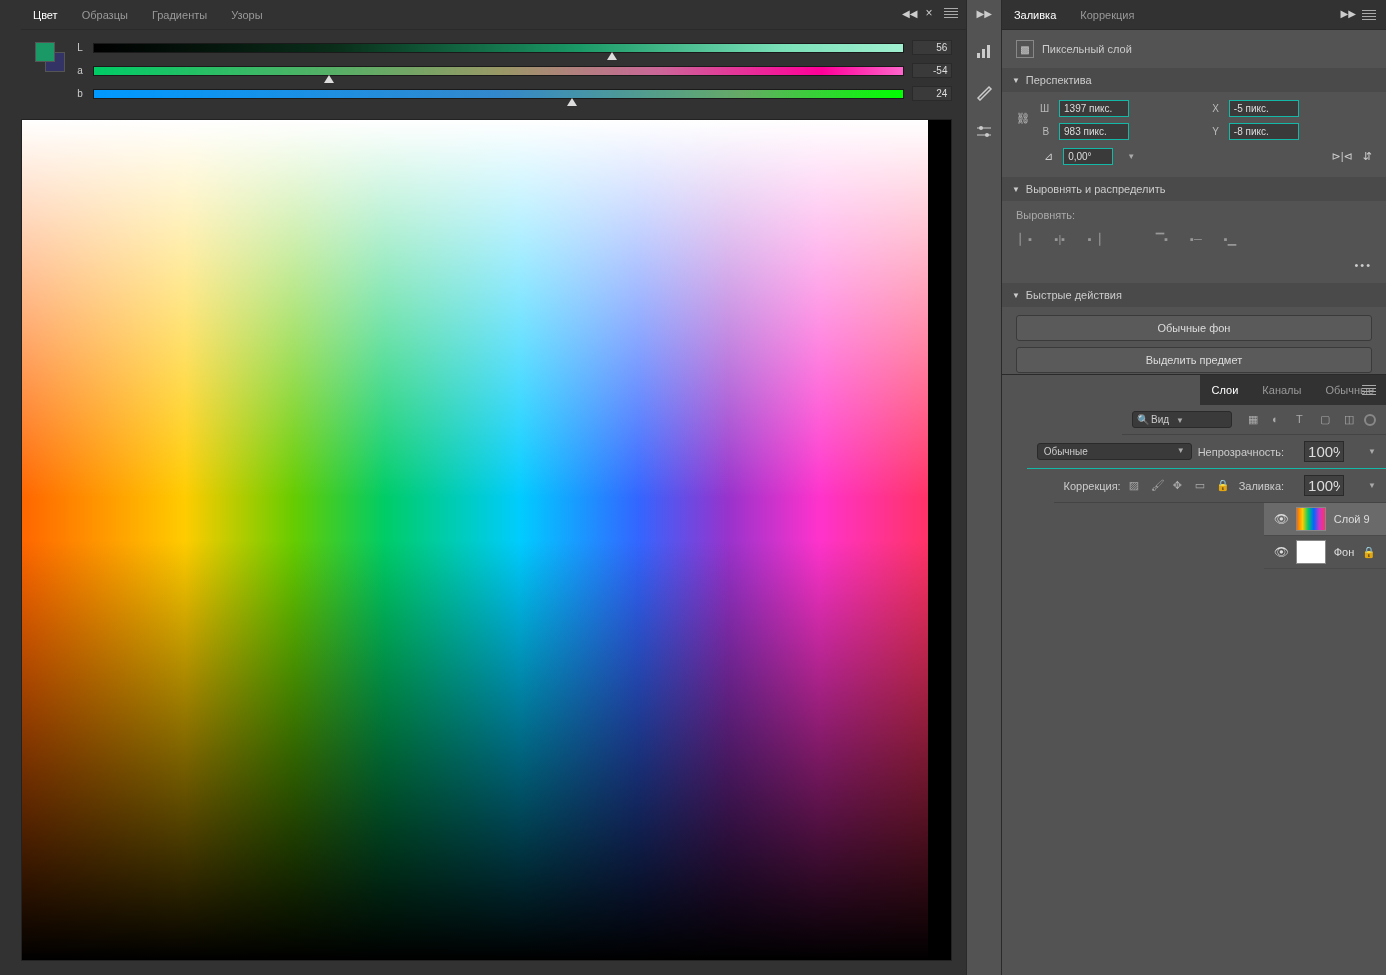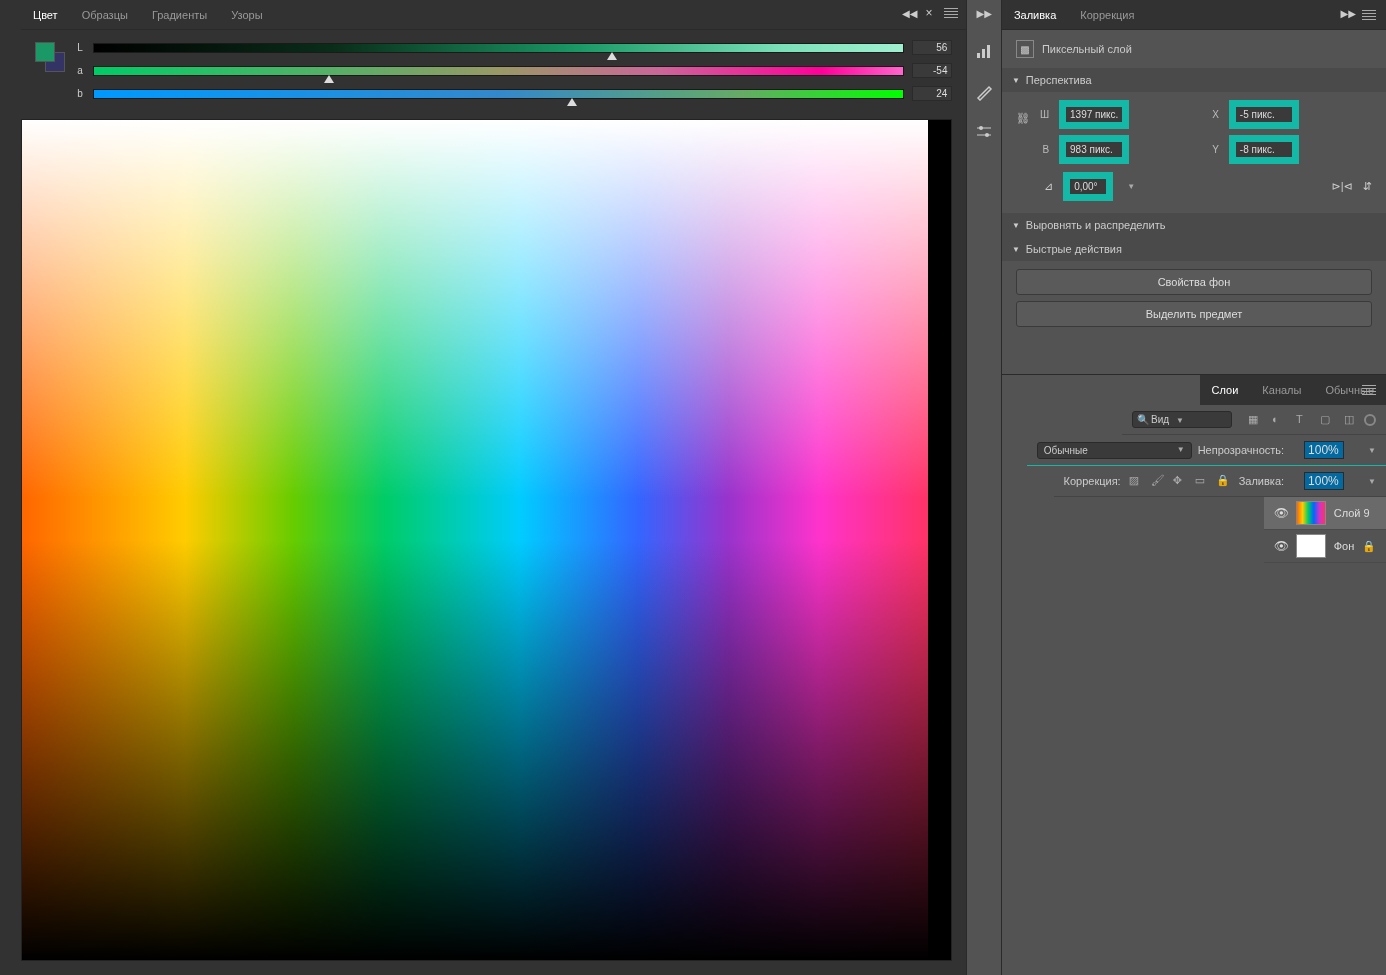--- a/index.html
+++ b/index.html
@@ -43,41 +43,41 @@
 .right-tabs .menu-lines { position: absolute; right: 6px; top: 10px; }
 
 .props-body { flex: 1; overflow: hidden; font-size: 11px; background: #535353; }
 .layer-type { display: flex; align-items: center; gap: 8px; padding: 10px 14px; }
 .layer-type-icon { width: 18px; height: 18px; border: 1px solid #888; display: flex; align-items: center; justify-content: center; font-size: 10px; }
 .section-header { display: flex; align-items: center; gap: 6px; padding: 6px 10px; background: #4a4a4a; cursor: pointer; }
 .section-header .chev { font-size: 8px; color: #ccc; }
 .section-body { padding: 8px 14px 12px 14px; }
 .transform-grid { display: grid; grid-template-columns: auto 1fr auto 1fr; gap: 6px 10px; align-items: center; }
 .field-label { color: #bbb; text-align: right; font-size: 10px; }
-.field-input { background: #3a3a3a; border: 7px solid #14b8a6; color: #ddd; padding: 2px 4px; font-size: 10px; width: 70px; }
+.field-input { background: #3a3a3a; border: 1px solid #14b8a6; color: #ddd; padding: 2px 4px; font-size: 10px; width: 70px; }
 .angle-row { display: flex; align-items: center; gap: 10px; margin-top: 8px; }
 .small-icon { font-size: 11px; color: #ccc; }
 .align-label { color: #aaa; margin-bottom: 8px; }
 .align-row { display: flex; gap: 14px; }
 .align-btn { width: 20px; height: 20px; display: flex; align-items: center; justify-content: center; color: #999; cursor: pointer; }
 .more-dots { text-align: right; color: #ccc; margin-top: 10px; letter-spacing: 2px; cursor: pointer; }
 .action-btn { background: #5a5a5a; border: 1px solid #3a3a3a; color: #ddd; padding: 6px; width: 100%; text-align: center; margin-bottom: 6px; cursor: pointer; font-size: 11px; border-radius: 3px; }
 
 .layers-panel { height: 601px; background: #535353; border-top: 1px solid #2a2a2a; display: flex; flex-direction: column; align-items: flex-end; }
 .layers-tabs { height: 30px; background: #323232; display: flex; align-items: center; position: relative; }
 .layers-tabs .menu-lines { position: absolute; right: 6px; top: 10px; }
 .filter-row { display: flex; align-items: center; gap: 6px; padding: 6px 10px; border-bottom: 1px solid #444; }
 .filter-dropdown { background: #3a3a3a; border: 1px solid #2a2a2a; color: #ccc; padding: 2px 14px 2px 18px; font-size: 10px; border-radius: 3px; position: relative; width: 100px; }
 .filter-icons { display: flex; gap: 10px; margin-left: 10px; }
 .filter-icon { width: 14px; height: 14px; color: #aaa; cursor: pointer; }
 .toggle { margin-left: auto; width: 12px; height: 12px; border-radius: 50%; border: 2px solid #888; cursor: pointer; }
 .blend-row { display: flex; align-items: center; gap: 6px; padding: 6px 10px; border-bottom: 1px solid #14b8a6; }
 .blend-dropdown { background: #3a3a3a; border: 1px solid #2a2a2a; color: #ccc; padding: 2px 6px; font-size: 10px; border-radius: 3px; width: 155px; }
 .opacity-section { margin-left: auto; display: flex; align-items: center; gap: 20px; }
-.pct-input { background: #0369a1; border: 1px solid #2a2a2a; color: #ddd; padding: 1px 3px; width: 40px; font-size: 12px; }
+.pct-input { background: #404040; border: 1px solid #2a2a2a; color: #ddd; padding: 1px 3px; width: 40px; font-size: 15px; }
 .lock-row { display: flex; align-items: center; gap: 8px; padding: 6px 10px; border-bottom: 1px solid #444; }
 .lock-icons { display: flex; gap: 8px; }
 .layers-list { flex: 1; }
 .layer-item { display: flex; align-items: center; gap: 8px; padding: 4px 10px; border-bottom: 1px solid #4a4a4a; }
 .layer-item.selected { background: #6a6a6a; }
 .layer-eye { width: 14px; font-size: 12px; color: #ddd; cursor: pointer; }
 .layer-thumb { width: 30px; height: 24px; border: 1px solid #888; background: #fff; }
 .layer-thumb.rainbow { background: linear-gradient(to right, #f60, #fc0, #0c6, #06f, #c3c, #f36); }
 .layer-name { color: #ddd; font-size: 11px; }
 .layer-lock { margin-left: auto; color: #aaa; font-size: 11px; }
@@ -204,26 +204,39 @@
         <input class="field-input" style="width: 50px;" value="0,00°">
         <span class="chev-down">▼</span>
         <span style="margin-left:auto;" class="small-icon">⊳|⊲</span>
         <span class="small-icon">⇵</span>
       </div>
     </div>
     <div class="section-header">
       <span class="chev">▼</span>
       <span>Выровнять и распределить</span>
     </div>
+    <div class="section-body">
+      <div class="align-label">Выровнять:</div>
+      <div class="align-row">
+        <div class="align-btn">▏▪</div>
+        <div class="align-btn">▪|▪</div>
+        <div class="align-btn">▪▕</div>
+        <div style="width:20px;"></div>
+        <div class="align-btn">▔▪</div>
+        <div class="align-btn">▪─</div>
+        <div class="align-btn">▪▁</div>
+      </div>
+      <div class="more-dots">•••</div>
+    </div>
     <div class="section-header">
       <span class="chev">▼</span>
       <span>Быстрые действия</span>
     </div>
     <div class="section-body">
-      <button class="action-btn">Свойства фон</button>
+      <button class="action-btn">Обычные фон</button>
       <button class="action-btn">Выделить предмет</button>
     </div>
   </div>
 
   <div class="layers-panel">
     <div class="layers-tabs">
       <div class="tab active">Слои</div>
       <div class="tab">Каналы</div>
       <div class="tab">Обычные</div>
       <div class="menu-lines">

